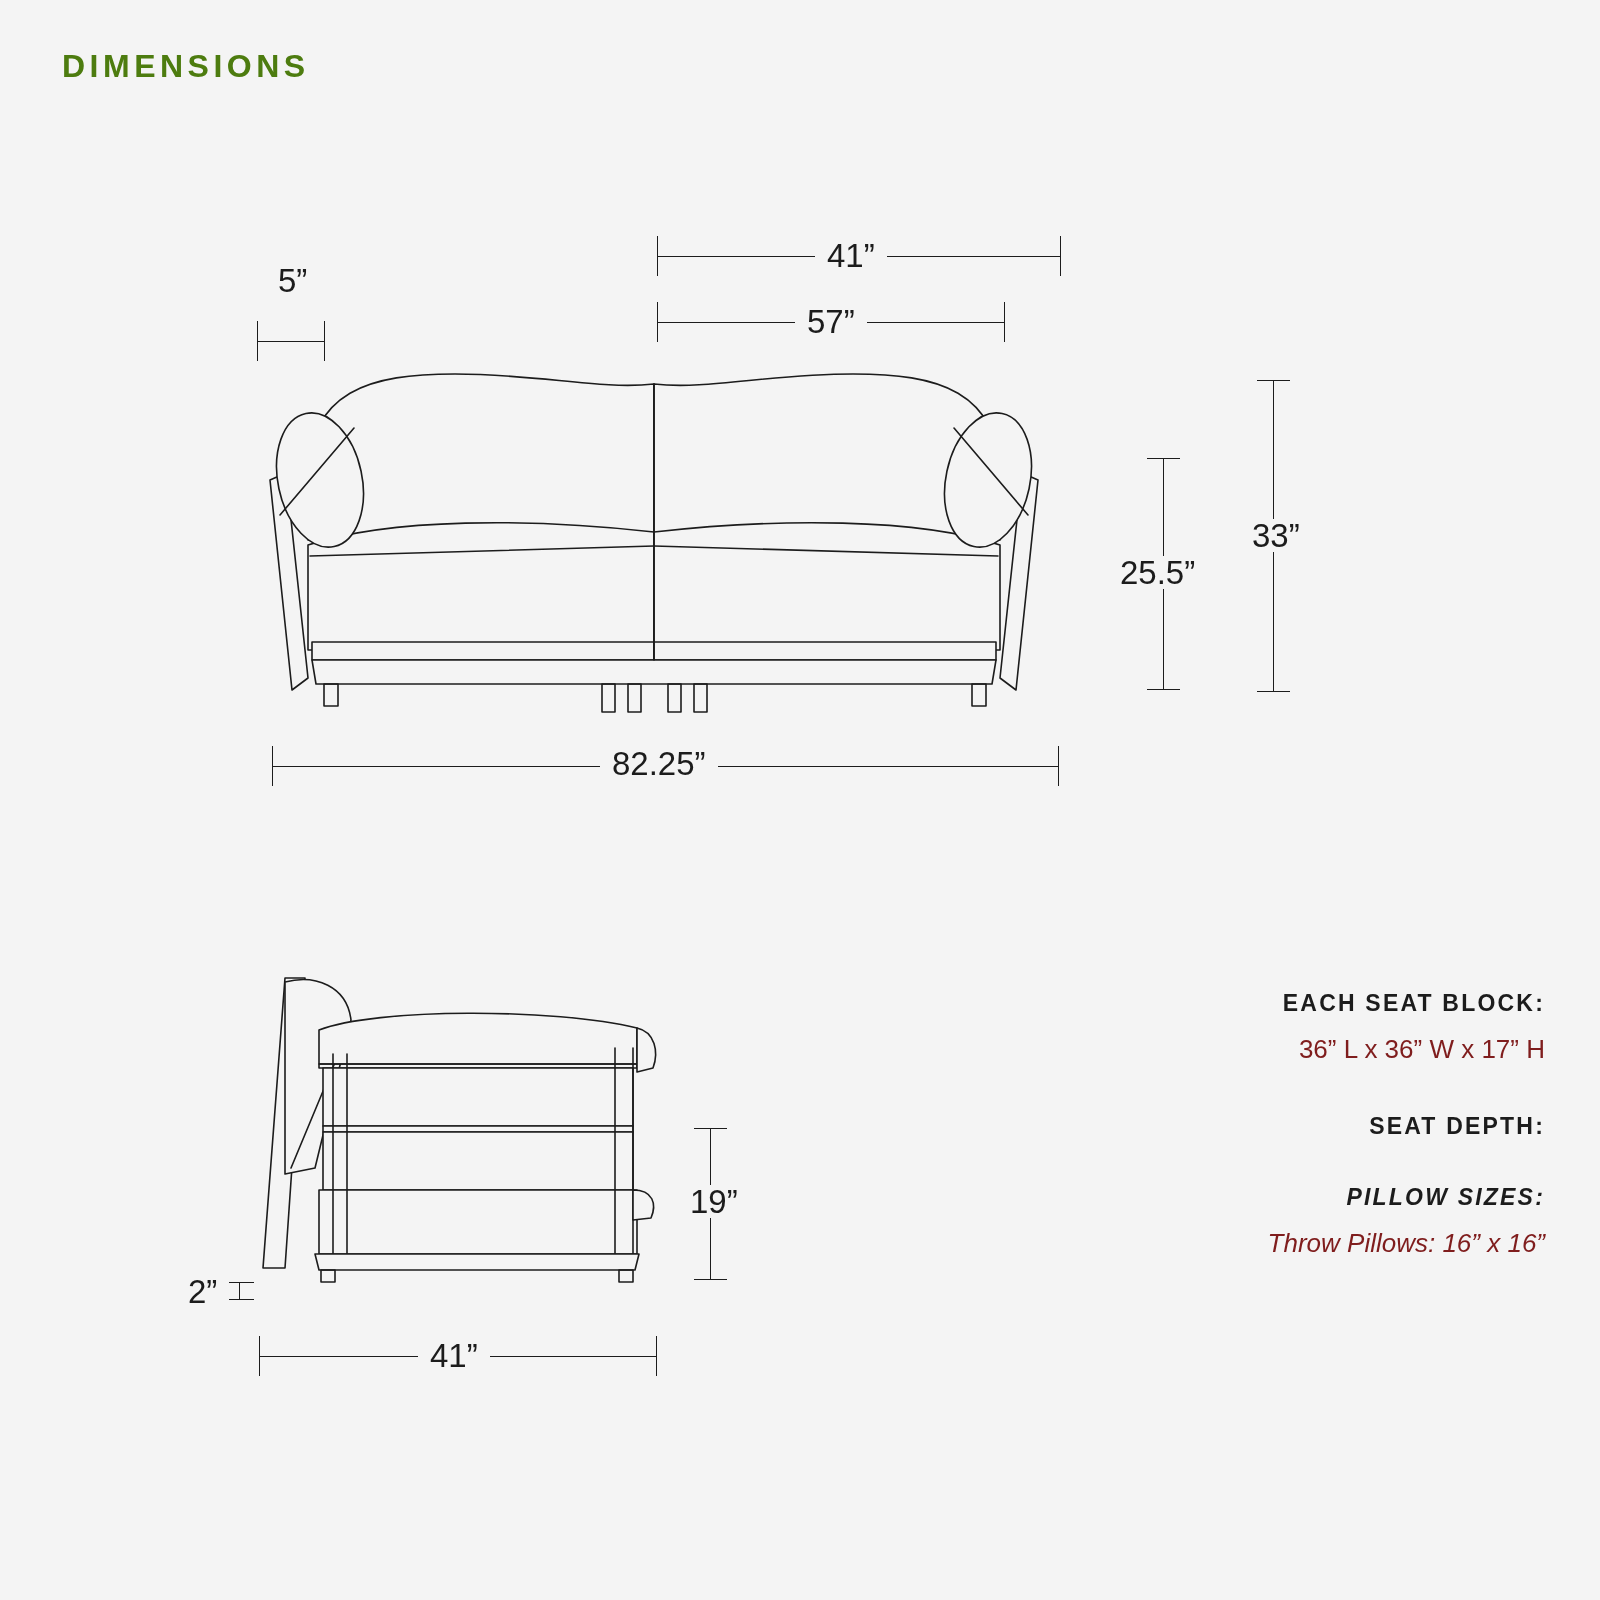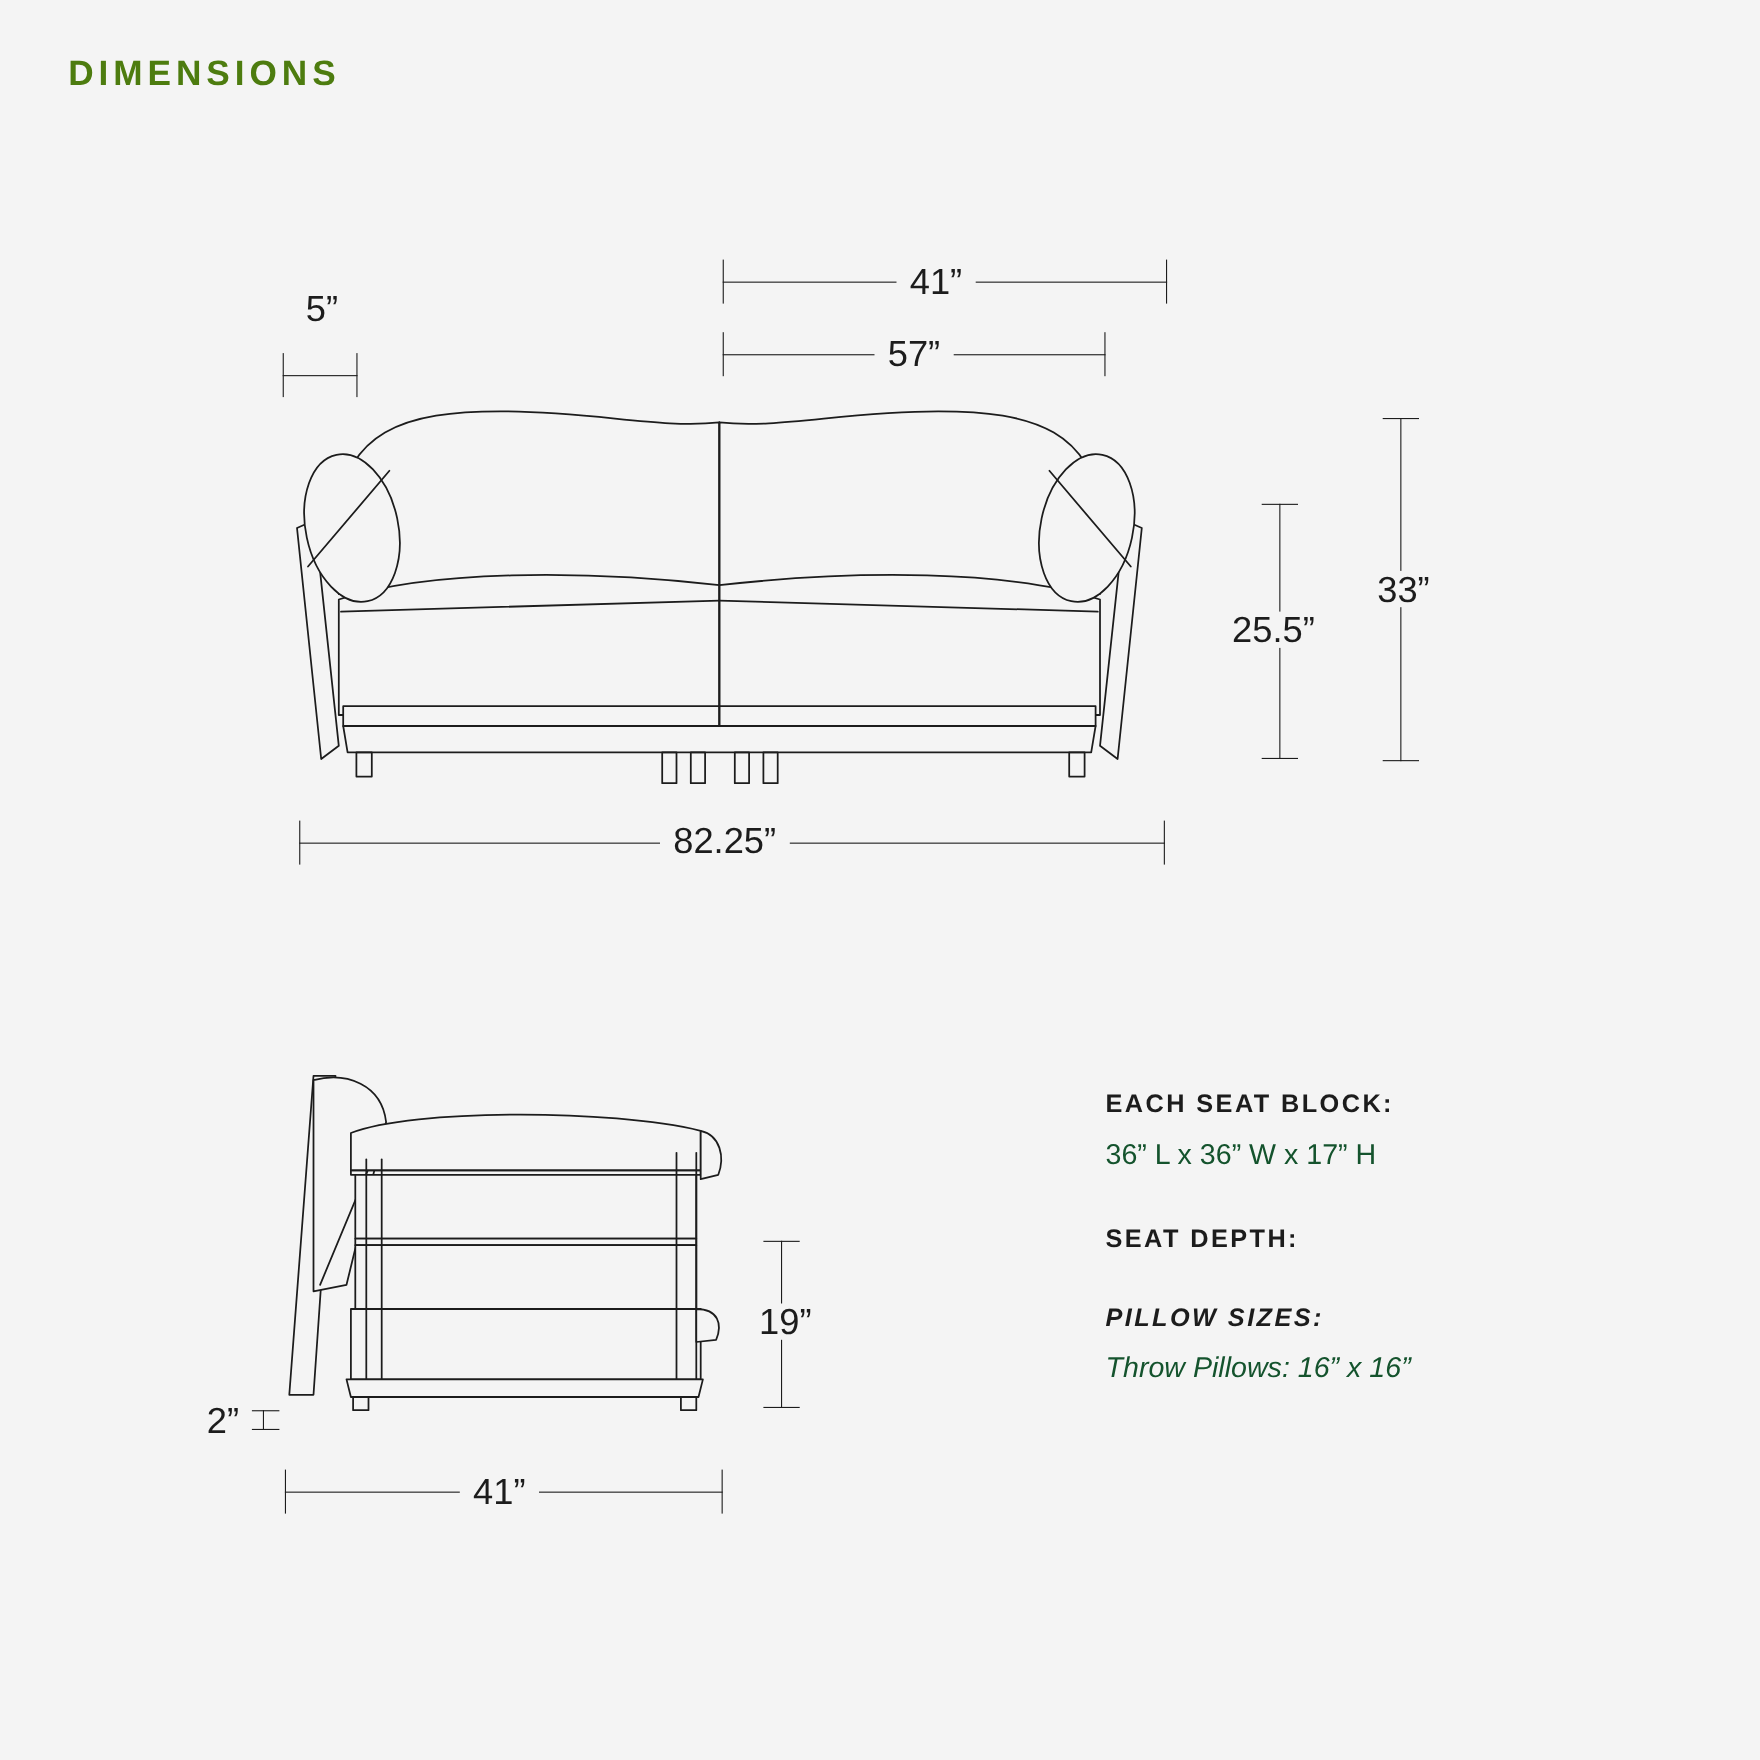--- a/index.html
+++ b/index.html
@@ -46,23 +46,23 @@
   .info h3 {
     margin: 0 0 14px 0;
     font-size: 23px;
     font-weight: bold;
     letter-spacing: 2.2px;
   }
   .info p {
     margin: 0 0 12px 0;
     font-size: 26px;
     line-height: 1.45;
-    color: #14532d;
-  }
-  .info .group { margin-bottom: 44px; }
+    color: #7f1d1d;
+  }
+  .info .group { margin-bottom: 44px; text-align: right; }
   .info .group:last-child { margin-bottom: 0; font-style: italic; }
 
   svg.draw { position: absolute; overflow: visible; }
   svg.draw path, svg.draw line, svg.draw ellipse, svg.draw rect, svg.draw polyline {
     fill: none;
     stroke: #1c1c1c;
     stroke-width: 1.6;
     stroke-linejoin: round;
     stroke-linecap: round;
   }

